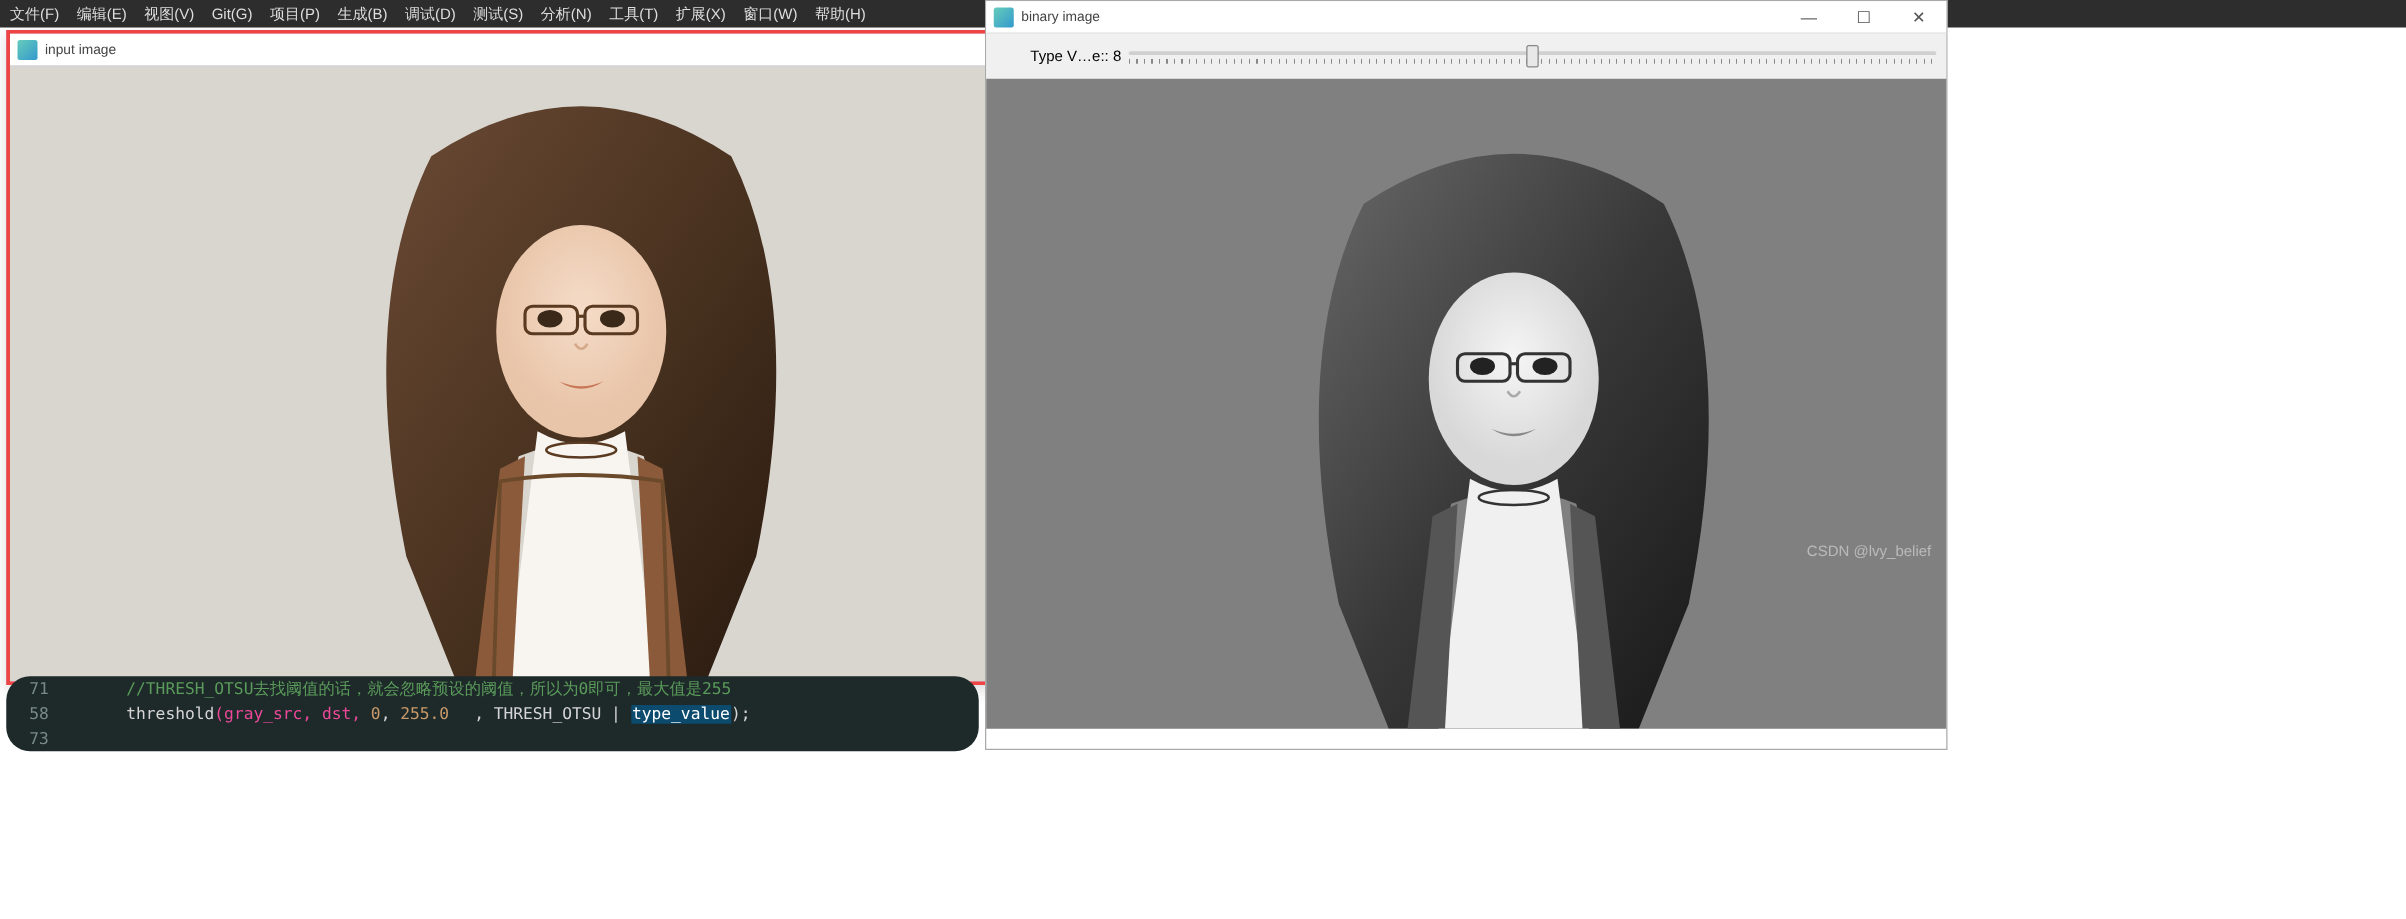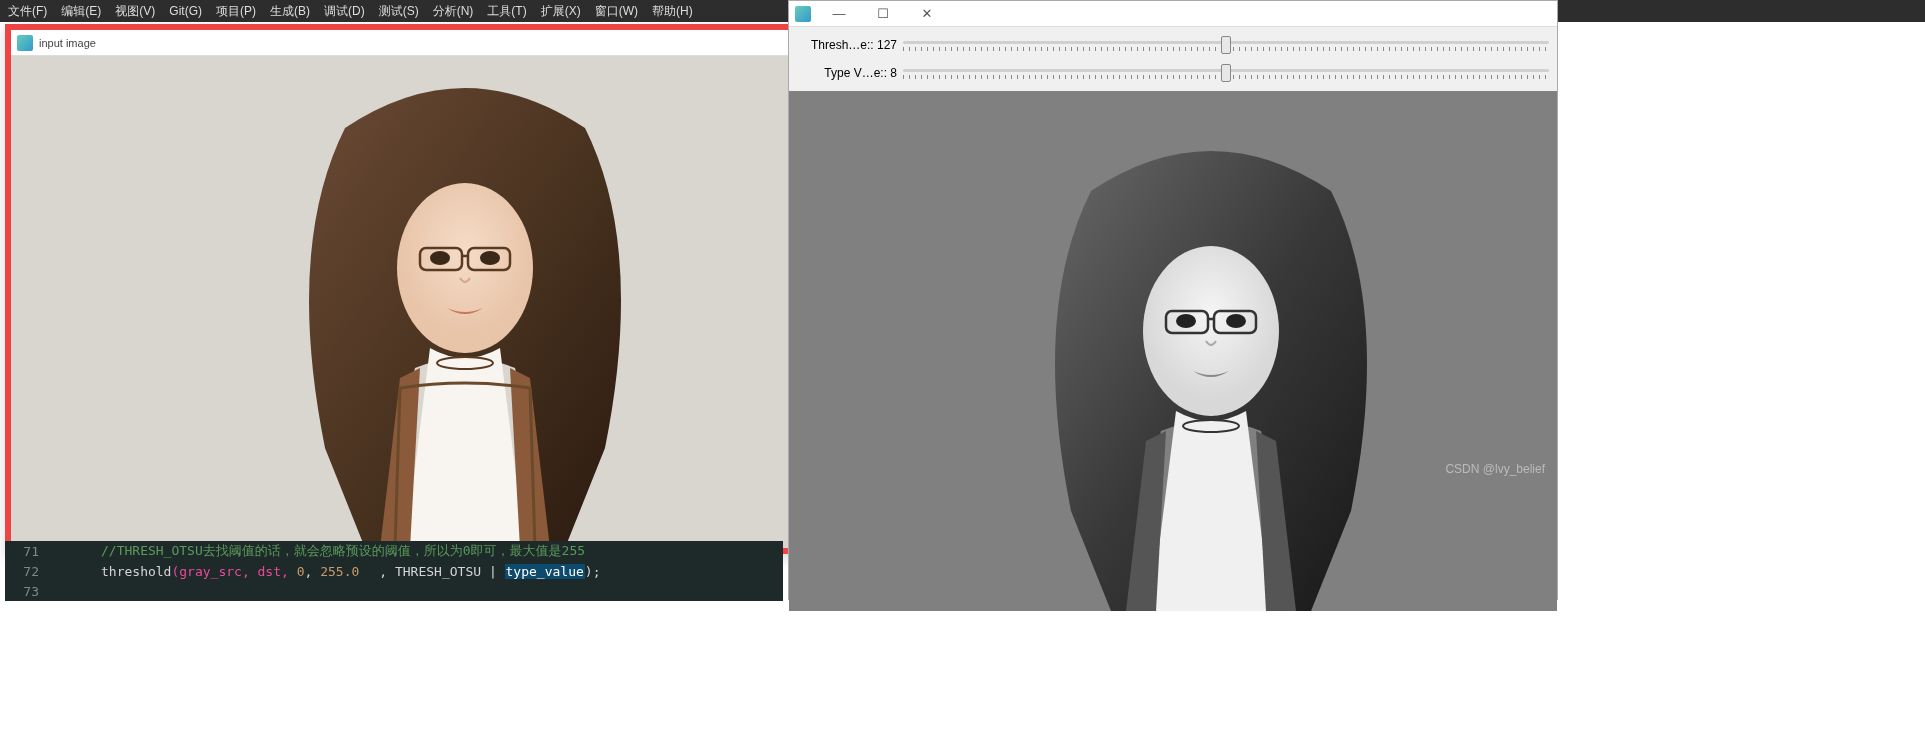--- a/index.html
+++ b/index.html
@@ -1,21 +1,21 @@
 <!DOCTYPE html>
 <html><head>
 <meta charset="utf-8">
 <style>
 * { margin: 0; padding: 0; box-sizing: border-box; }
 body { font-family: "Microsoft YaHei", Arial, sans-serif; font-size: 12px; background: #fff; overflow: hidden; width: 1925px; height: 735px; position: relative; }
 
 .menubar { background: #2d2d2d; color: #ddd; display: flex; padding: 2px 8px; gap: 14px; font-size: 12px; height: 22px; align-items: center; }
 .menubar span { cursor: pointer; white-space: nowrap; }
 
-.win-input { position: absolute; left: 5px; top: 24px; width: 920px; border: 6px solid #ef4444; background: #c4b5fd; box-shadow: 0 4px 12px rgba(0,0,0,.15); }
+.win-input { position: absolute; left: 5px; top: 24px; width: 920px; border: 3px solid #ef4444; background: #c4b5fd; box-shadow: 0 4px 12px rgba(0,0,0,.15); }
 .win-binary { position: absolute; left: 788px; top: 0; width: 770px; height: 600px; border: 1px solid #aaa; background: #fff; }
 
 .titlebar { height: 26px; display: flex; align-items: center; background: #fff; border-bottom: 1px solid #ddd; font-size: 11px; }
 .titlebar .icon { width: 16px; height: 16px; margin: 0 6px; background: linear-gradient(135deg,#6cb,#39c); border-radius: 2px; }
 .titlebar .title { flex: 1; color: #444; }
 .titlebar .ctrls { display: flex; }
 .titlebar .ctrl { width: 44px; height: 26px; display: flex; align-items: center; justify-content: center; color: #555; font-size: 13px; }
 
 .img-area { width: 100%; height: 492px; background: #d9d5cf; position: relative; overflow: hidden; }
 .portrait { position: absolute; left: 50%; bottom: 0; transform: translateX(-50%); width: 400px; height: 480px; }
@@ -24,21 +24,21 @@
 .track-row { display: flex; align-items: center; gap: 6px; height: 28px; }
 .track-label { width: 100px; text-align: right; font-family: Arial; font-size: 12px; color: #000; }
 .track-slider { flex: 1; position: relative; height: 18px; }
 .track-slider .rail { position: absolute; top: 5px; left: 0; right: 0; height: 3px; background: #d0d0d0; border-radius: 2px; }
 .track-slider .ticks { position: absolute; top: 11px; left: 0; right: 0; height: 5px; overflow: hidden; }
 .track-slider .ticks::before { content: ""; display: block; width: 100%; height: 4px; background: repeating-linear-gradient(90deg,#888 0 1px, transparent 1px 6px); }
 .track-slider .thumb { position: absolute; top: 0; width: 10px; height: 18px; background: #e8e8e8; border: 1px solid #888; border-radius: 2px; transform: translateX(-50%); }
 
 .bin-img-area { width: 100%; height: 520px; background: #808080; position: relative; overflow: hidden; }
 
-.editor { position: absolute; left: 5px; top: 541px; width: 778px; background: #1e2a2a; font-family: Consolas, monospace; font-size: 13px; }
+.editor { position: absolute; left: 5px; top: 541px; width: 778px; background: #1e2a2a; font-family: Consolas, monospace; font-size: 13px; border-radius: 19px; }
 .editor-line { display: flex; align-items: center; height: 20px; }
 .gutter { width: 56px; display: flex; }
 .lineno { width: 40px; text-align: right; color: #7a8a8a; padding-right: 6px; }
 .bp-bar { width: 16px; background: #1a3a1a; height: 100%; }
 .bp-bar.active { background: #3a8a3a; }
 .code { padding-left: 40px; color: #d4d4d4; white-space: pre; }
 .comment { color: #5a9a5a; }
 .fn { color: #d4d4d4; }
 .num { color: #c99a6a; }
 .id { color: #ec4899; }
@@ -103,35 +103,28 @@
       <path d="M245 300 L255 480 L285 480 L265 310 Z" fill="#8a5a3a"></path>
       <path d="M135 320 Q200 310 265 320 L270 480 L130 480 Z" fill="none" stroke="#6a4a2a" stroke-width="3"></path>
       <ellipse cx="200" cy="295" rx="28" ry="6" fill="none" stroke="#5a3a20" stroke-width="2"></ellipse>
     </svg>
   </div>
 </div>
 
 <div class="win-binary">
   <div class="titlebar">
     <div class="icon"></div>
+    <div class="title">binary image</div>
     <div class="ctrls">
       <div class="ctrl">—</div>
       <div class="ctrl">☐</div>
       <div class="ctrl">✕</div>
     </div>
   </div>
   <div class="trackbars">
-    <div class="track-row">
-      <div class="track-label">Thresh…e:: 127</div>
-      <div class="track-slider">
-        <div class="rail"></div>
-          <div class="ticks"></div>
-        <div class="thumb" style="left:50%"></div>
-      </div>
-    </div>
     <div class="track-row">
       <div class="track-label">Type V…e:: 8</div>
       <div class="track-slider">
         <div class="rail"></div>
           <div class="ticks"></div>
         <div class="thumb" style="left:50%"></div>
       </div>
     </div>
   </div>
   <div class="bin-img-area">
@@ -168,21 +161,21 @@
 <div class="editor">
   <div class="editor-line">
     <div class="gutter">
         <div class="lineno">71</div>
         <div class="bp-bar active"></div>
       </div>
     <div class="code"><span class="comment">//THRESH_OTSU去找阈值的话，就会忽略预设的阈值，所以为0即可，最大值是255</span></div>
   </div>
   <div class="editor-line">
     <div class="gutter">
-        <div class="lineno">72</div>
+        <div class="lineno">58</div>
         <div class="bp-bar active"></div>
       </div>
     <div class="code"><span class="fn">threshold</span><span class="id">(gray_src, dst, </span><span class="num">0</span><span>, </span><span class="num">255.0</span><span class="const">, THRESH_OTSU | </span><span class="sel">type_value</span><span>);</span></div>
   </div>
   <div class="editor-line">
     <div class="gutter">
         <div class="lineno">73</div>
         <div class="bp-bar"></div>
       </div>
     <div class="code"></div>

